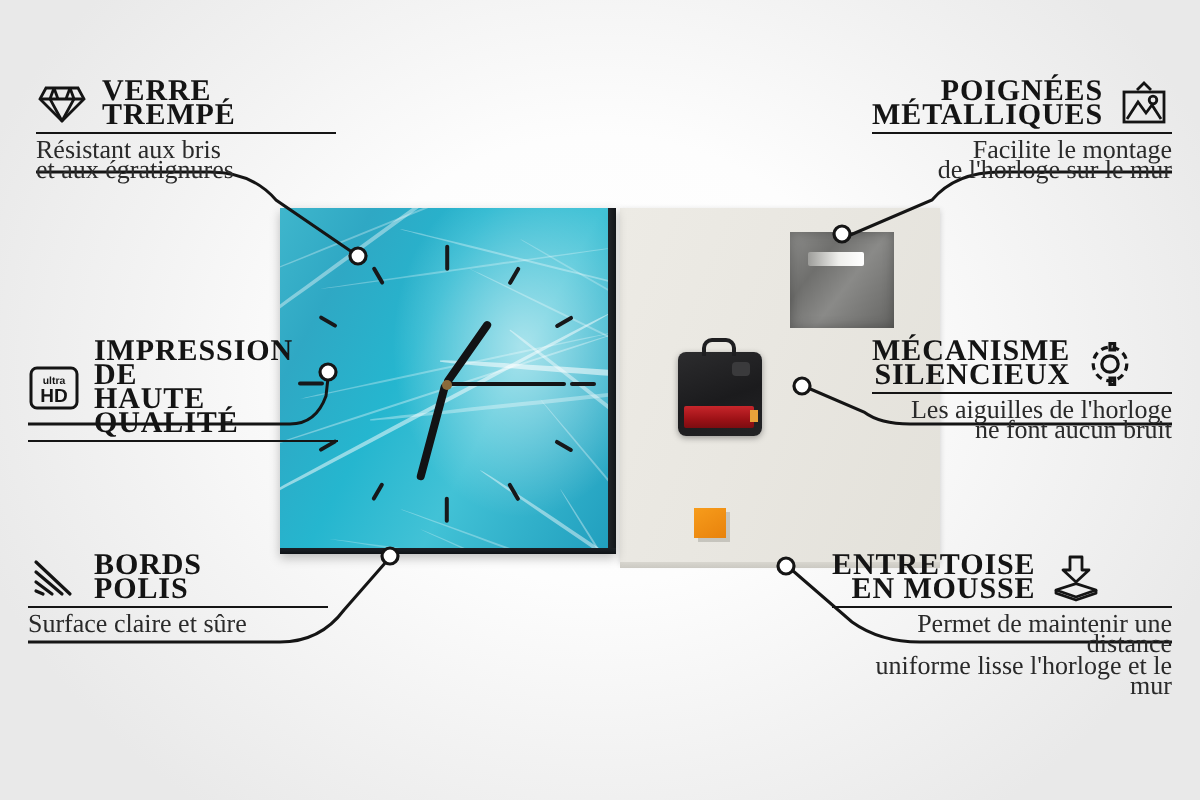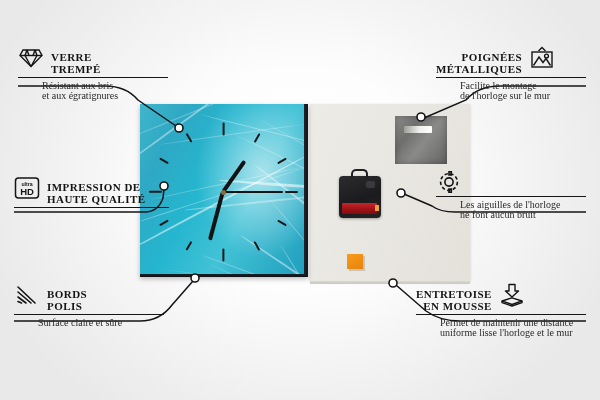--- a/index.html
+++ b/index.html
@@ -94,35 +94,34 @@
   .pin{
     position:absolute; left:81px; top:87px; width:5px; height:5px;
     margin:-2.5px 0 0 -2.5px; background:#8a6a3a; border-radius:50%;
   }
 
   
   .callout{ position:absolute; }
   .co-head{ display:flex; align-items:center; gap:7px; }
   .co-head.right{ flex-direction:row; }
   .co-title{
-    font-weight:bold; font-size:11px; line-height:12px; color:#141414;
-    letter-spacing:.45px; text-transform:uppercase; white-space:pre-line;margin-top:11px;
+    font-weight:bold; font-size:15px; line-height:12px; color:#141414;
+    letter-spacing:.45px; text-transform:uppercase; white-space:pre-line;
   }
   .co-rule{ height:1px; background:#151515; margin-top:2px; }
   .co-sub{
-    font-size:10px; line-height:10.4px; color:#2a2a2a; margin-top:3px;
+    font-size:13px; line-height:10.4px; color:#2a2a2a; margin-top:3px;
     white-space:pre-line;
-    margin-left:24px;
   }
   .ic{ flex:0 0 auto; display:block; }
 
   .left  .co-title{ text-align:left; }
   .left  .co-sub{ text-align:left; }
   .right .co-title{ text-align:right; }
-  .right .co-sub{ text-align:left; }
+  .right .co-sub{ text-align:right; }
 
   svg.wires{ position:absolute; inset:0; width:600px; height:400px; pointer-events:none; }
 </style>
 </head>
 <body>
 
 <div id="stage">
 
   <div class="product">
 
@@ -266,20 +265,22 @@
         </g>
       </svg>
     </div>
     <div class="co-rule" style="width:150px;"></div>
     <div class="co-sub">Facilite le montage
 de l'horloge sur le mur</div>
   </div>
 
   <div class="callout right" style="left:436px; top:170px; width:150px;">
     <div class="co-head right">
+      <div class="co-title">MÉCANISME
+SILENCIEUX</div>
       <svg class="ic" width="26" height="24" viewBox="0 0 26 24">
         <g fill="none" stroke="#141414" stroke-width="1.6">
           <circle cx="13" cy="12" r="4.1"></circle>
           <path d="M13,1.8 l2.3,0 l0,3.1 l-2.3,0 Z M13,19.1 l2.3,0 l0,3.1 l-2.3,0 Z"></path>
           <circle cx="13" cy="12" r="8.4" stroke-dasharray="3.4 2.4"></circle>
         </g>
       </svg>
     </div>
     <div class="co-rule" style="width:150px;"></div>
     <div class="co-sub">Les aiguilles de l'horloge

